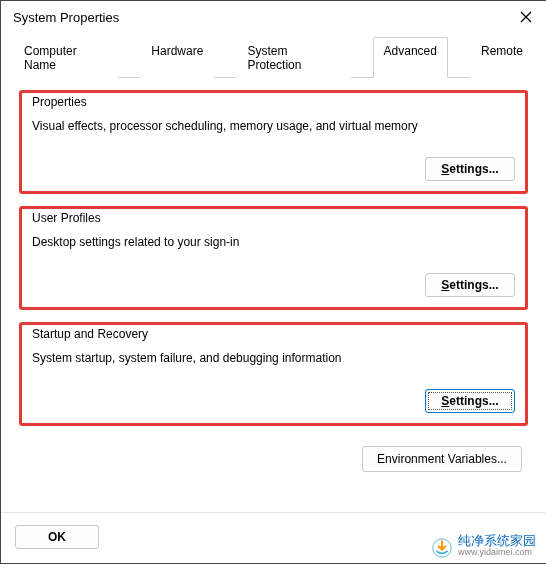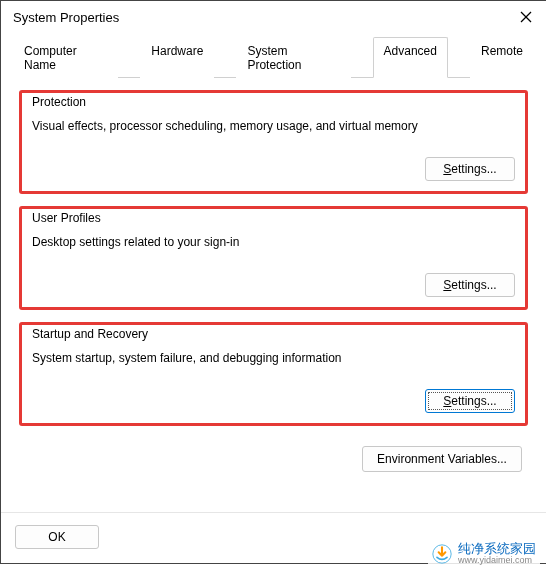--- a/index.html
+++ b/index.html
@@ -108,20 +108,21 @@
   .btn {
     min-width: 90px;
     height: 24px;
     padding: 0 12px;
     font-size: 12px;
     font-family: inherit;
     background: #fdfdfd;
     border: 1px solid #c8c8c8;
     border-radius: 3px;
     cursor: pointer;
+    font-weight: bold;
   }
   .btn.focused {
     border: 1px solid #0078d4;
     outline: 1px dotted #555;
     outline-offset: -4px;
   }
   .env-row {
     display: flex;
     justify-content: flex-end;
     margin-top: 8px;
@@ -145,23 +146,23 @@
   }
   .footer {
     display: flex;
     gap: 8px;
     padding: 12px 14px 14px 14px;
   }
   .footer .btn { min-width: 84px; }
   .watermark {
     position: absolute;
     right: 6px;
-    bottom: 4px;
-    display: flex;
-    align-items: center;
+    bottom: 12px;
+    display: flex;
+    align-items: flex-end;
     gap: 6px;
     font-size: 13px;
     color: #0a6abf;
     background: rgba(255,255,255,0.85);
     padding: 2px 4px;
   }
   .watermark .logo {
     width: 20px;
     height: 20px;
   }
@@ -191,21 +192,21 @@
       <div class="tab">Hardware</div>
       <div class="tab">System Protection</div>
       <div class="tab active">Advanced</div>
       <div class="tab">Remote</div>
     </div>
 
     <div class="panel">
 
 
       <div class="groupbox">
-        <div class="legend">Protection</div>
+        <div class="legend">Properties</div>
         <div class="desc">Visual effects, processor scheduling, memory usage, and virtual memory</div>
         <div class="btnrow">
           <button class="btn"><span class="u">S</span><span>ettings...</span></button>
         </div>
       </div>
 
       <div class="groupbox">
         <div class="legend">User Profiles</div>
         <div class="desc">Desktop settings related to your sign-in</div>
         <div class="btnrow">

